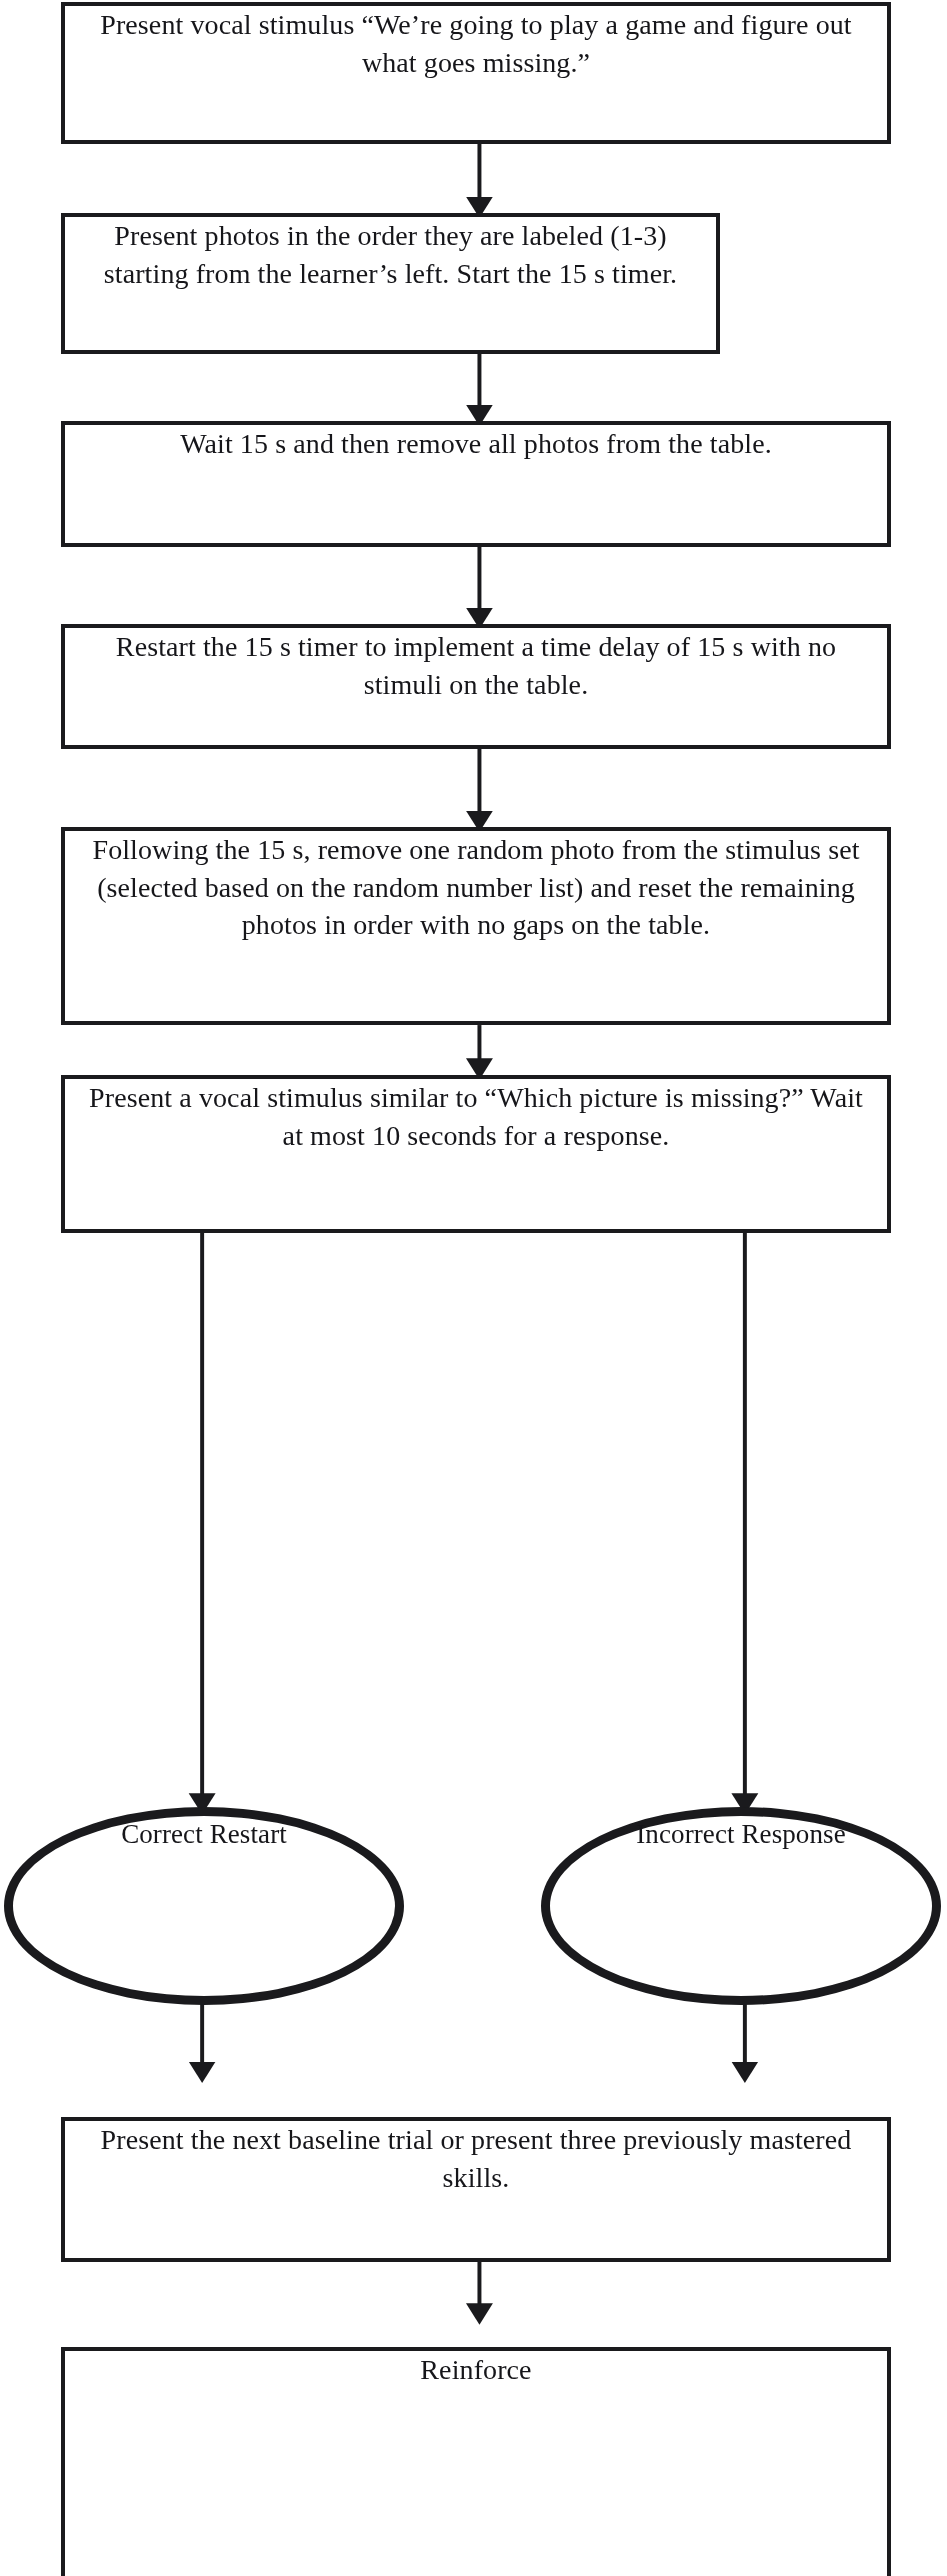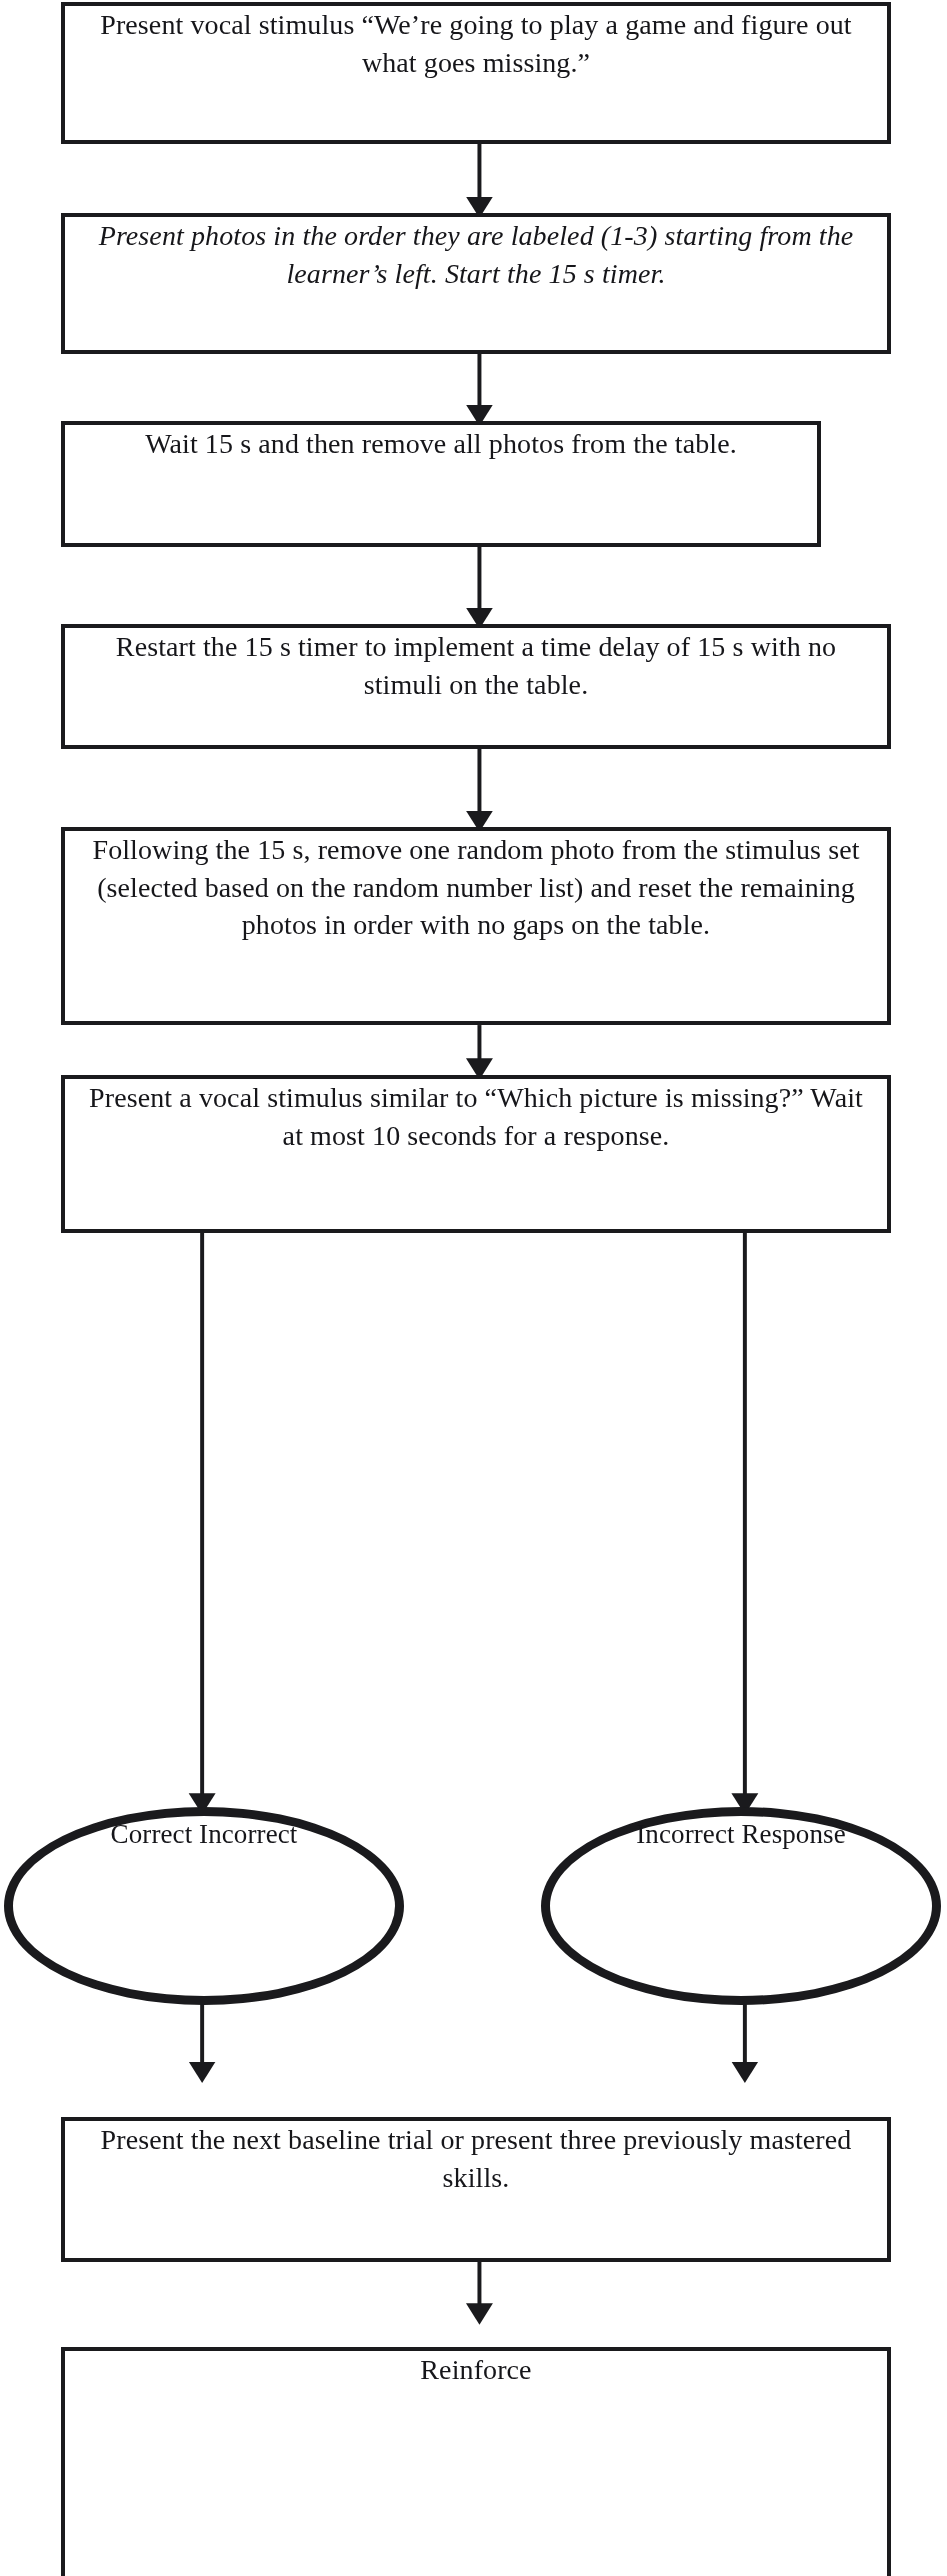--- a/index.html
+++ b/index.html
@@ -43,22 +43,22 @@
   .node-label {
     display: block;
     line-height: 1.34;
     letter-spacing: 0.1px;
   }
   .fs-28 { font-size: 28px; }
   .fs-27 { font-size: 27px; }
 
   
   #node-intro          { left: 61px;  top: 2px;    width: 830px; height: 142px; }
-  #node-present-photos { left: 61px;  top: 213px;  width: 830px; height: 141px; font-style: italic; }
-  #node-wait-remove    { left: 61px;  top: 421px;  width: 760px; height: 126px; }
+  #node-present-photos { left: 61px;  top: 213px;  width: 659px; height: 141px; }
+  #node-wait-remove    { left: 61px;  top: 421px;  width: 830px; height: 126px; }
   #node-restart-timer  { left: 61px;  top: 624px;  width: 830px; height: 125px; }
   #node-remove-random  { left: 61px;  top: 827px;  width: 830px; height: 198px; }
   #node-ask-missing    { left: 61px;  top: 1075px; width: 830px; height: 158px; }
   #node-correct        { left: 4px;   top: 1807px; width: 400px; height: 198px; }
   #node-incorrect      { left: 541px; top: 1807px; width: 400px; height: 198px; }
   #node-next-trial     { left: 61px;  top: 2077px; width: 830px; height: 145px; margin-top: 40px; }
   #node-reinforce      { left: 61px;  top: 2319px; width: 830px; height: 252px; margin-top: 28px; }
 
   
   svg.connector-layer {
@@ -121,21 +121,21 @@
 
   <div class="node process-node" id="node-remove-random">
     <span class="node-label fs-28">Following the 15 s, remove one random photo from the stimulus set (selected based on the random number list) and reset the remaining photos in order with no gaps on the table.</span>
   </div>
 
   <div class="node process-node" id="node-ask-missing">
     <span class="node-label fs-28">Present a vocal stimulus similar to “Which picture is missing?” Wait at most 10 seconds for a response.</span>
   </div>
 
   <div class="node terminal-node" id="node-correct">
-    <span class="node-label fs-27">Correct Incorrect</span>
+    <span class="node-label fs-27">Correct Restart</span>
   </div>
 
   <div class="node terminal-node" id="node-incorrect">
     <span class="node-label fs-27">Incorrect Response</span>
   </div>
 
   <div class="node process-node" id="node-next-trial">
     <span class="node-label fs-28">Present the next baseline trial or present three previously mastered skills.</span>
   </div>
 

